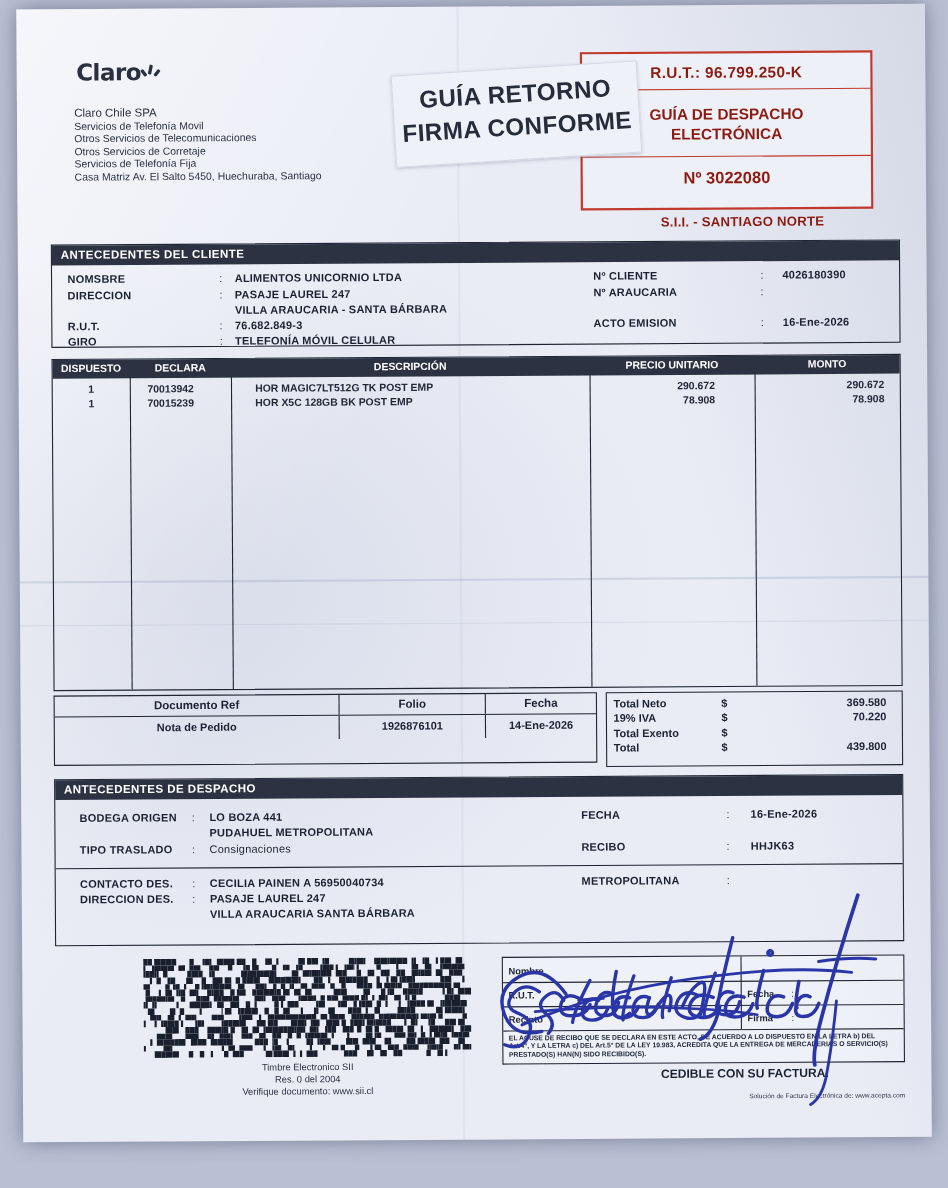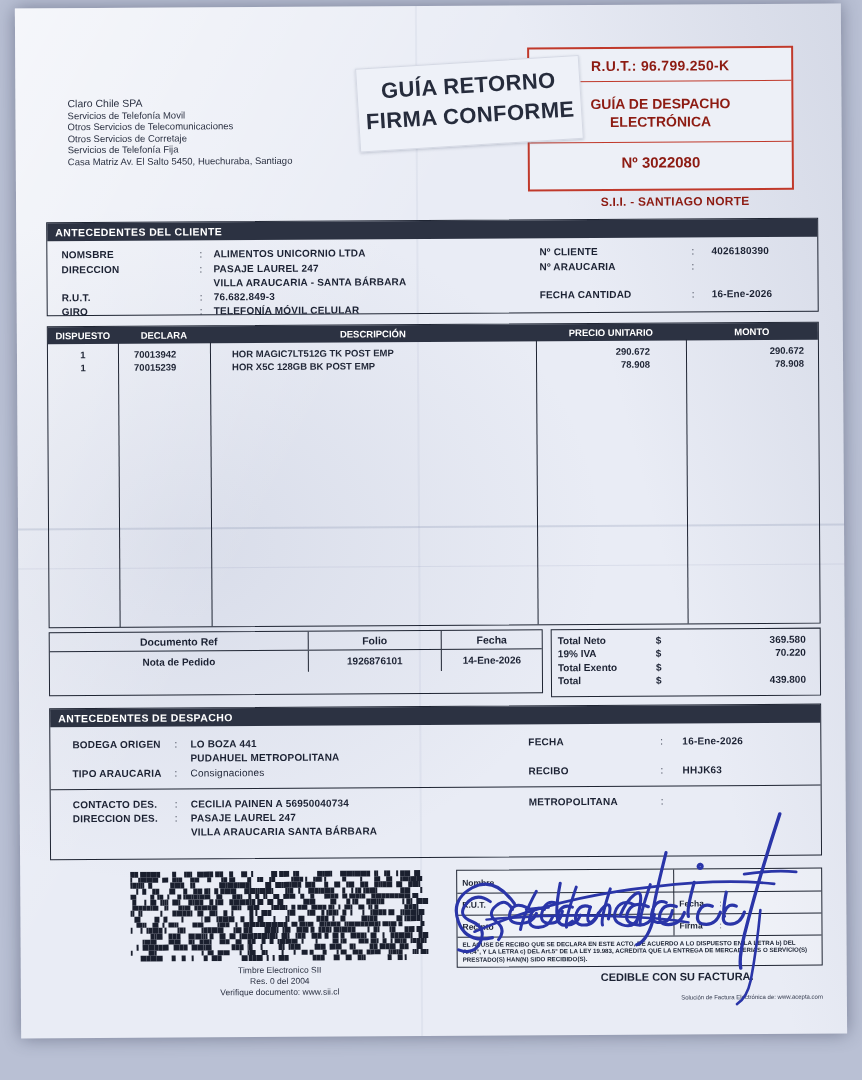--- a/index.html
+++ b/index.html
@@ -163,20 +163,23 @@
 </head>
 <body>
 
 <div id="sheet">
   <div class="crease" style="left:0;top:520px;width:826px;height:2px;"></div>
   <div class="crease" style="left:0;top:560px;width:826px;height:1px;opacity:.6;"></div>
   <div class="crease" style="left:400px;top:0;width:2px;height:1030px;opacity:.35;"></div>
 
   <div id="doc">
 
+    <div class="blk" id="logo">
+      <span class="claro-text">Claro</span><span class="claro-mark"><i></i><i></i><i></i></span>
+    </div>
 
     <div class="blk" id="company">
       <div class="cname">Claro Chile SPA</div>
       <div>Servicios de Telefonía Movil</div>
       <div>Otros Servicios de Telecomunicaciones</div>
       <div>Otros Servicios de Corretaje</div>
       <div>Servicios de Telefonía Fija</div>
       <div>Casa Matriz Av. El Salto 5450, Huechuraba, Santiago</div>
     </div>
 
@@ -218,21 +221,21 @@
         <span class="fld-val" style="left:166px;top:65px;">TELEFONÍA MÓVIL CELULAR</span>
 
         <span class="fld-label" style="left:492px;top:8px;">Nº CLIENTE</span>
         <span class="fld-colon" style="left:644px;top:8px;">:</span>
         <span class="fld-val" style="left:664px;top:8px;">4026180390</span>
 
         <span class="fld-label" style="left:492px;top:23px;">Nº ARAUCARIA</span>
         <span class="fld-colon" style="left:644px;top:23px;">:</span>
         <span class="fld-val" style="left:664px;top:23px;"></span>
 
-        <span class="fld-label" style="left:492px;top:51px;">FECHA CANTIDAD</span>
+        <span class="fld-label" style="left:492px;top:51px;">ACTO EMISION</span>
         <span class="fld-colon" style="left:644px;top:51px;">:</span>
         <span class="fld-val" style="left:664px;top:51px;">16-Ene-2026</span>
       </div>
     </div>
 
     <div class="blk framed" id="items">
       <div class="hdr">
         <div class="c-qty">DISPUESTO</div>
         <div class="c-cod">DECLARA</div>
         <div class="c-desc">DESCRIPCIÓN</div>
@@ -302,21 +305,21 @@
     <div class="blk framed" id="dispatch">
       <div class="bar">ANTECEDENTES DE DESPACHO</div>
       <div class="body">
         <div class="midline"></div>
 
         <span class="fld-label" style="left:22px;top:12px;">BODEGA ORIGEN</span>
         <span class="fld-colon" style="left:124px;top:12px;">:</span>
         <span class="fld-val" style="left:140px;top:12px;">LO BOZA 441</span>
         <span class="fld-val" style="left:140px;top:26px;">PUDAHUEL   METROPOLITANA</span>
 
-        <span class="fld-label" style="left:22px;top:41px;">TIPO ARAUCARIA</span>
+        <span class="fld-label" style="left:22px;top:41px;">TIPO TRASLADO</span>
         <span class="fld-colon" style="left:124px;top:41px;">:</span>
         <span class="fld-val" style="left:140px;top:41px;font-weight:normal;">Consignaciones</span>
 
         <span class="fld-label" style="left:22px;top:72px;">CONTACTO DES.</span>
         <span class="fld-colon" style="left:124px;top:72px;">:</span>
         <span class="fld-val" style="left:140px;top:72px;">CECILIA PAINEN A 56950040734</span>
 
         <span class="fld-label" style="left:22px;top:86px;">DIRECCION DES.</span>
         <span class="fld-colon" style="left:124px;top:86px;">:</span>
         <span class="fld-val" style="left:140px;top:86px;">PASAJE LAUREL 247</span>

